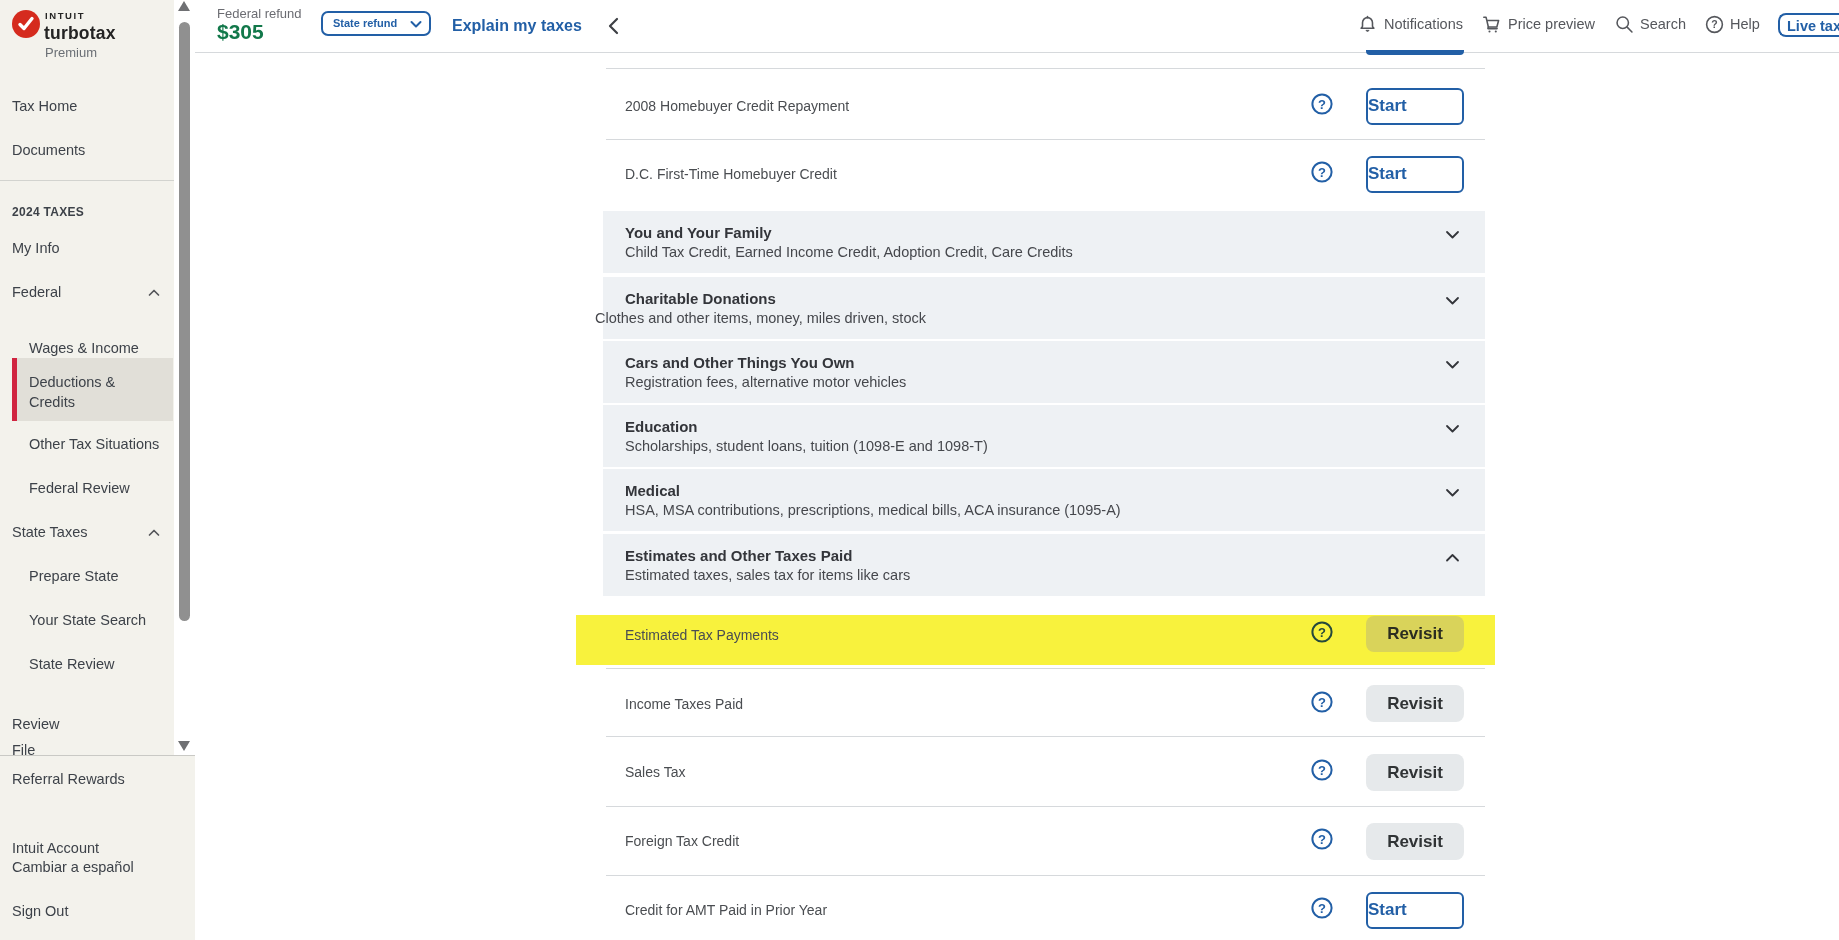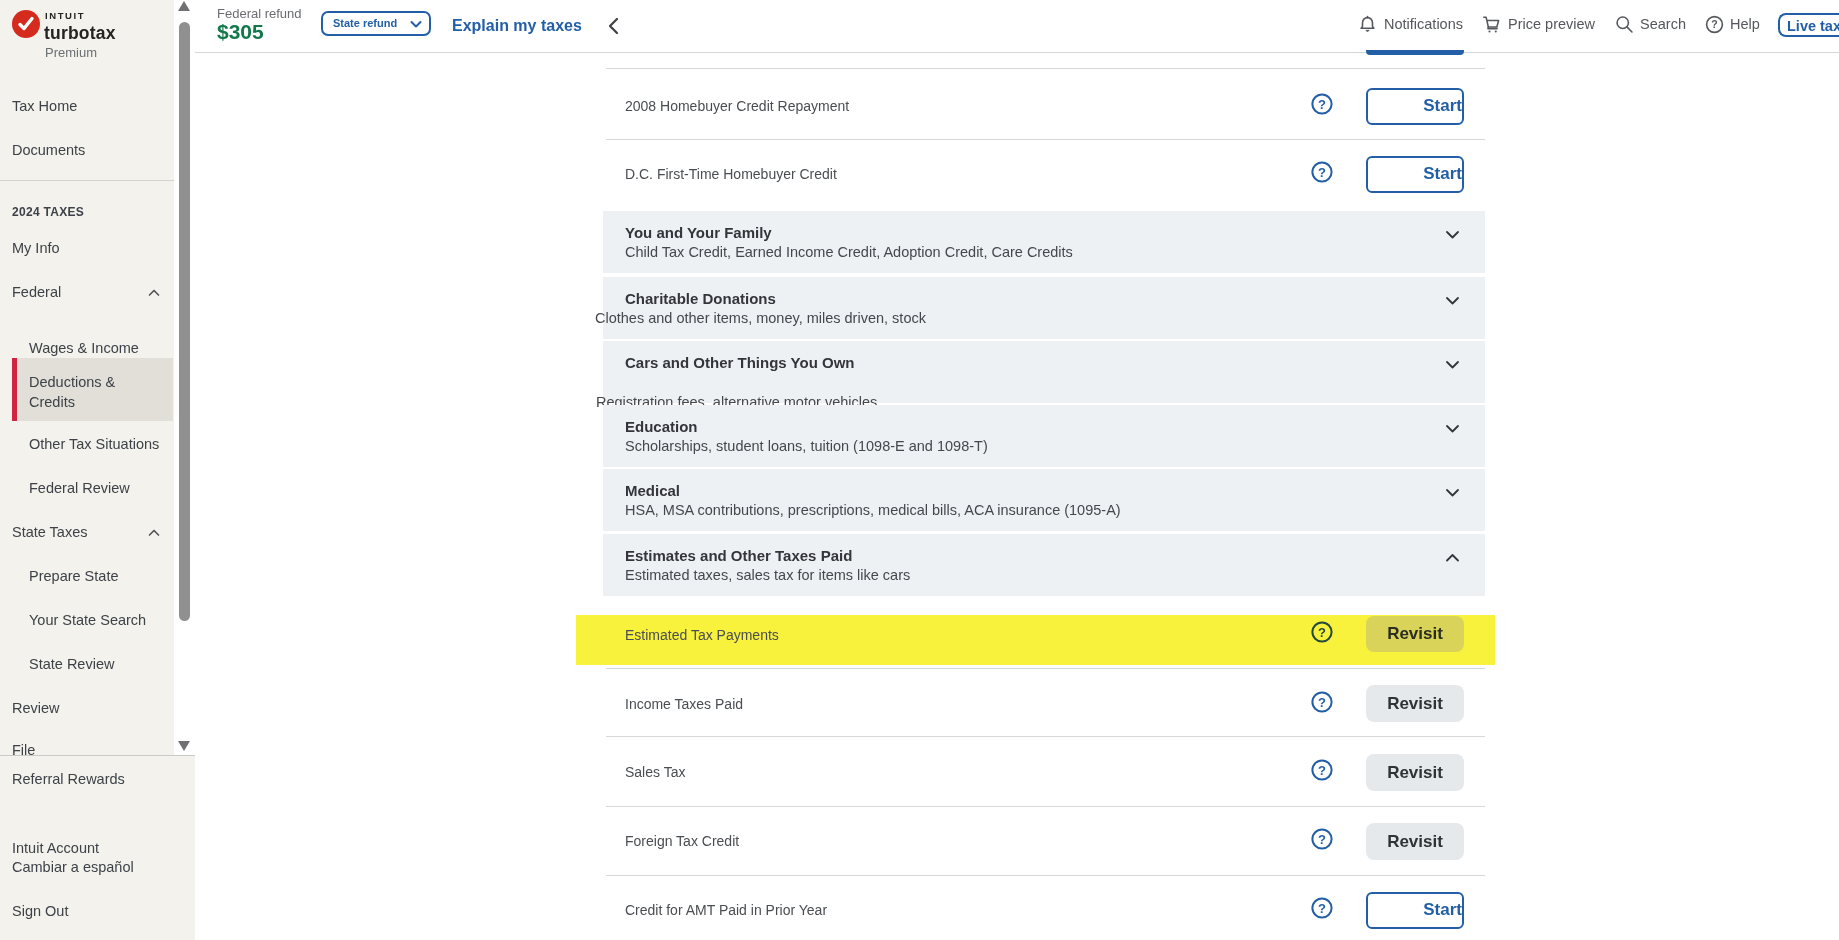--- a/index.html
+++ b/index.html
@@ -1,21 +1,21 @@
 <!DOCTYPE html>
 <html><head>
 <meta charset="utf-8">
 <style>
   * { margin:0; padding:0; box-sizing:border-box; }
   html,body { width:1839px; height:940px; overflow:hidden; }
   body { font-family:"Liberation Sans", sans-serif; background:#fff; position:relative; color:#393a3d; }
   .abs { position:absolute; }
   .hl { background:#eef1f4; }
   .rowlabel { font-size:14px; color:#4a4d51; }
-  .btn-start { position:absolute; left:1366px; width:98px; height:37px; border:2.5px solid #225fa6; border-radius:6px; color:#225fa6; font-weight:bold; font-size:17px; text-align:right; line-height:32px; background:#fff; }
+  .btn-start { position:absolute; left:1366px; width:98px; height:37px; border:2.5px solid #225fa6; border-radius:6px; color:#225fa6; font-weight:bold; font-size:17px; text-align:left; line-height:32px; background:#fff; }
   .btn-revisit { position:absolute; left:1366px; width:98px; height:37px; border-radius:8px; background:#e6e9eb; color:#303335; font-weight:bold; font-size:17px; text-align:center; line-height:37px; }
   .divider { position:absolute; left:606px; width:879px; height:1px; background:#d6d9dc; }
   .navitem { position:absolute; left:12px; font-size:14.5px; color:#3d4249; }
   .navsub { position:absolute; left:29px; font-size:14.5px; color:#3d4249; }
 </style>
 </head>
 <body>
 
 <div class="abs" style="left:0;top:0;width:174px;height:940px;background:#f3f2ec;"></div>
 
@@ -48,21 +48,21 @@
 <div class="navsub" style="top:372px;line-height:20px;">Deductions &amp;<br>Credits</div>
 <div class="navsub" style="top:436px;">Other Tax Situations</div>
 <div class="navsub" style="top:480px;text-align:center;">Federal Review</div>
 <div class="navitem" style="top:524px;">State Taxes</div>
 <svg class="abs" style="left:147px;top:526px;" width="14" height="14" viewBox="0 0 14 14">
     <path d="M2.5 9 L7 4.5 L11.5 9" fill="none" stroke="#54565a" stroke-width="1.7" stroke-linecap="round" stroke-linejoin="round"></path>
   </svg>
 <div class="navsub" style="top:568px;">Prepare State</div>
 <div class="navsub" style="top:612px;">Your State Search</div>
 <div class="navsub" style="top:656px;">State Review</div>
-<div class="navitem" style="top:700px;">Review</div>
+<div class="navitem" style="top:716px;">Review</div>
 <div class="navitem" style="top:742px;">File</div>
 
 <div class="abs" style="left:0;top:755px;width:195px;height:185px;background:#f3f2ec;border-top:1px solid #c9c9c5;"></div>
 <div class="navitem" style="top:771px;">Referral Rewards</div>
 <div class="navitem" style="top:815px;margin-top:25px;">Intuit Account</div>
 <div class="navitem" style="top:859px;">Cambiar a español</div>
 <div class="navitem" style="top:903px;">Sign Out</div>
 
 <div class="abs" style="left:195px;top:52px;width:1644px;height:1px;background:#d6d9dc;"></div>
 <div class="abs" style="left:217px;top:6px;font-size:13px;color:#6b6c72;">Federal refund</div>
@@ -131,21 +131,21 @@
 
 <div class="abs hl" style="left:603px;top:277px;width:882px;height:62px;"></div>
 <div class="abs" style="left:625px;top:290px;font-size:15px;font-weight:bold;color:#33353a;">Charitable Donations</div>
 <div class="abs" style="left:595px;top:310px;font-size:14.5px;color:#45474c;">Clothes and other items, money, miles driven, stock</div>
 <svg class="abs" style="left:1444px;top:292px;" width="17" height="17" viewBox="0 0 17 17">
     <path d="M3 6 L8.5 11.5 L14 6" fill="none" stroke="#33353a" stroke-width="1.8" stroke-linecap="round" stroke-linejoin="round"></path>
   </svg>
 
 <div class="abs hl" style="left:603px;top:341px;width:882px;height:62px;"></div>
 <div class="abs" style="left:625px;top:354px;font-size:15px;font-weight:bold;color:#33353a;">Cars and Other Things You Own</div>
-<div class="abs" style="left:596px;top:374px;font-size:14.5px;color:#45474c;margin-top:20px;">Registration fees, alternative motor vehicles</div>
+<div class="abs" style="left:625px;top:374px;font-size:14.5px;color:#45474c;">Registration fees, alternative motor vehicles</div>
 <svg class="abs" style="left:1444px;top:356px;" width="17" height="17" viewBox="0 0 17 17">
     <path d="M3 6 L8.5 11.5 L14 6" fill="none" stroke="#33353a" stroke-width="1.8" stroke-linecap="round" stroke-linejoin="round"></path>
   </svg>
 
 <div class="abs hl" style="left:603px;top:405px;width:882px;height:62px;"></div>
 <div class="abs" style="left:625px;top:418px;font-size:15px;font-weight:bold;color:#33353a;">Education</div>
 <div class="abs" style="left:625px;top:438px;font-size:14.5px;color:#45474c;">Scholarships, student loans, tuition (1098-E and 1098-T)</div>
 <svg class="abs" style="left:1444px;top:420px;" width="17" height="17" viewBox="0 0 17 17">
     <path d="M3 6 L8.5 11.5 L14 6" fill="none" stroke="#33353a" stroke-width="1.8" stroke-linecap="round" stroke-linejoin="round"></path>
   </svg>

